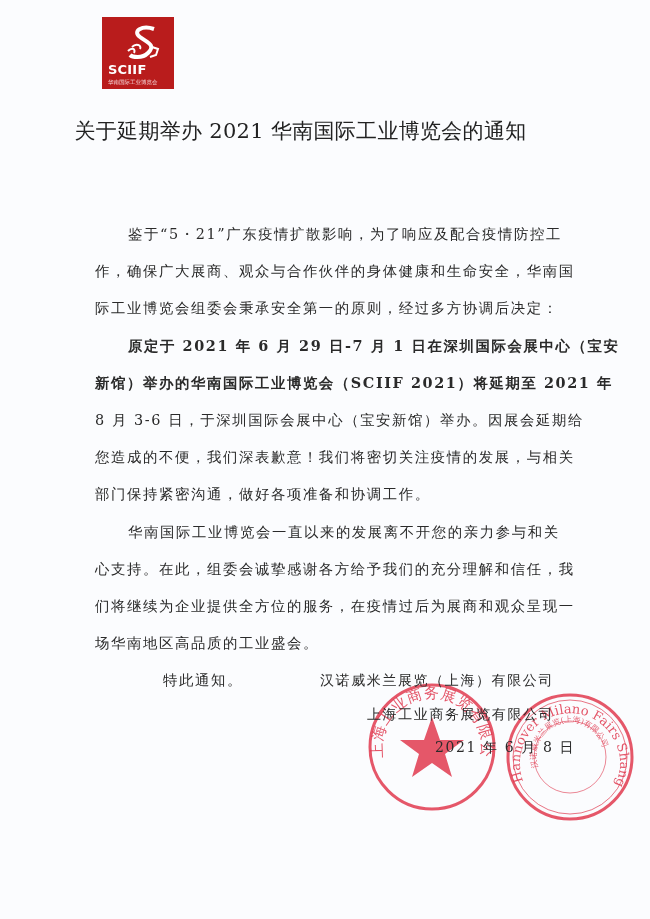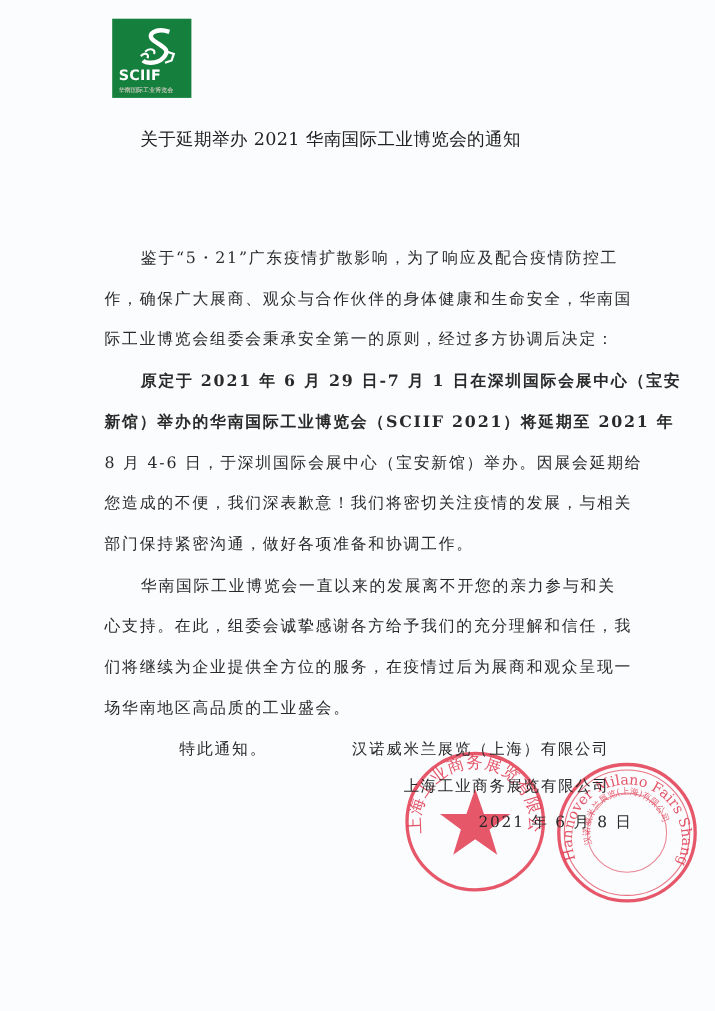--- a/index.html
+++ b/index.html
@@ -6,36 +6,36 @@
     body {
       width: 650px; height: 919px; overflow: hidden;
       background: #fbfcfe;
       font-family: "DejaVu Serif", "Liberation Serif", serif;
       color: #2a2a2a;
       position: relative;
     }
     .page { position: absolute; left: 0; top: 0; width: 650px; height: 919px; }
     .logo {
       position: absolute; left: 102px; top: 17px; width: 72px; height: 72px;
-      background: #15803d;
+      background: #b91c1c;
     }
     .logo svg { position: absolute; left: 0; top: 0; }
     .logo .brand {
       position: absolute; left: 6px; top: 45px; color: #fff;
       font-family: "DejaVu Sans", "Liberation Sans", sans-serif; font-weight: bold;
       font-size: 13px; letter-spacing: 0.2px;
     }
     .logo .sub {
       position: absolute; left: 6px; top: 62px; color: #fbe; 
       font-family: "DejaVu Sans", "Liberation Sans", sans-serif;
       font-size: 5.5px; color: #f6dadc; white-space: nowrap;
     }
     .title {
       position: absolute; left: 0; width: 601px; top: 117px; text-align: center;
-      font-size: 16px; color: #222; letter-spacing: 0.3px;
+      font-size: 21px; color: #222; letter-spacing: 0.3px;
     }
     .line {
       position: absolute; left: 95px; width: 470px; font-size: 14.4px;
       white-space: nowrap; letter-spacing: 1.6px; color: #2a2a2a;
     }
     .line.indent { left: 128px; }
     .greeting { font-weight: bold; letter-spacing: 1px; }
     .bold { font-weight: bold; }
     .sign { position: absolute; font-size: 14px; white-space: nowrap; letter-spacing: 1.6px; color: #2a2a2a; }
     .stamp { position: absolute; }
@@ -58,21 +58,21 @@
 
   <div class="title">关于延期举办 2021 华南国际工业博览会的通知</div>
 
 
   <div class="line indent" style="top:225px;">鉴于“5・21”广东疫情扩散影响，为了响应及配合疫情防控工</div>
   <div class="line" style="top:299px;">际工业博览会组委会秉承安全第一的原则，经过多方协调后决定：</div>
   <div class="line" style="top:262px;">作，确保广大展商、观众与合作伙伴的身体健康和生命安全，华南国</div>
 
   <div class="line indent bold" style="top:337px;">原定于 2021 年 6 月 29 日-7 月 1 日在深圳国际会展中心（宝安</div>
   <div class="line bold" style="top:374px;">新馆）举办的华南国际工业博览会（SCIIF 2021）将延期至 2021 年</div>
-  <div class="line" style="top:411px;">8 月 4-6 日，于深圳国际会展中心（宝安新馆）举办。因展会延期给</div>
+  <div class="line" style="top:411px;">8 月 3-6 日，于深圳国际会展中心（宝安新馆）举办。因展会延期给</div>
   <div class="line" style="top:448px;">您造成的不便，我们深表歉意！我们将密切关注疫情的发展，与相关</div>
   <div class="line" style="top:485px;">部门保持紧密沟通，做好各项准备和协调工作。</div>
 
   <div class="line indent" style="top:523px;">华南国际工业博览会一直以来的发展离不开您的亲力参与和关</div>
   <div class="line" style="top:560px;">心支持。在此，组委会诚挚感谢各方给予我们的充分理解和信任，我</div>
   <div class="line" style="top:597px;">们将继续为企业提供全方位的服务，在疫情过后为展商和观众呈现一</div>
   <div class="line" style="top:634px;">场华南地区高品质的工业盛会。</div>
 
   <div class="line indent" style="top:671px;margin-left:35px;">特此通知。</div>
 

